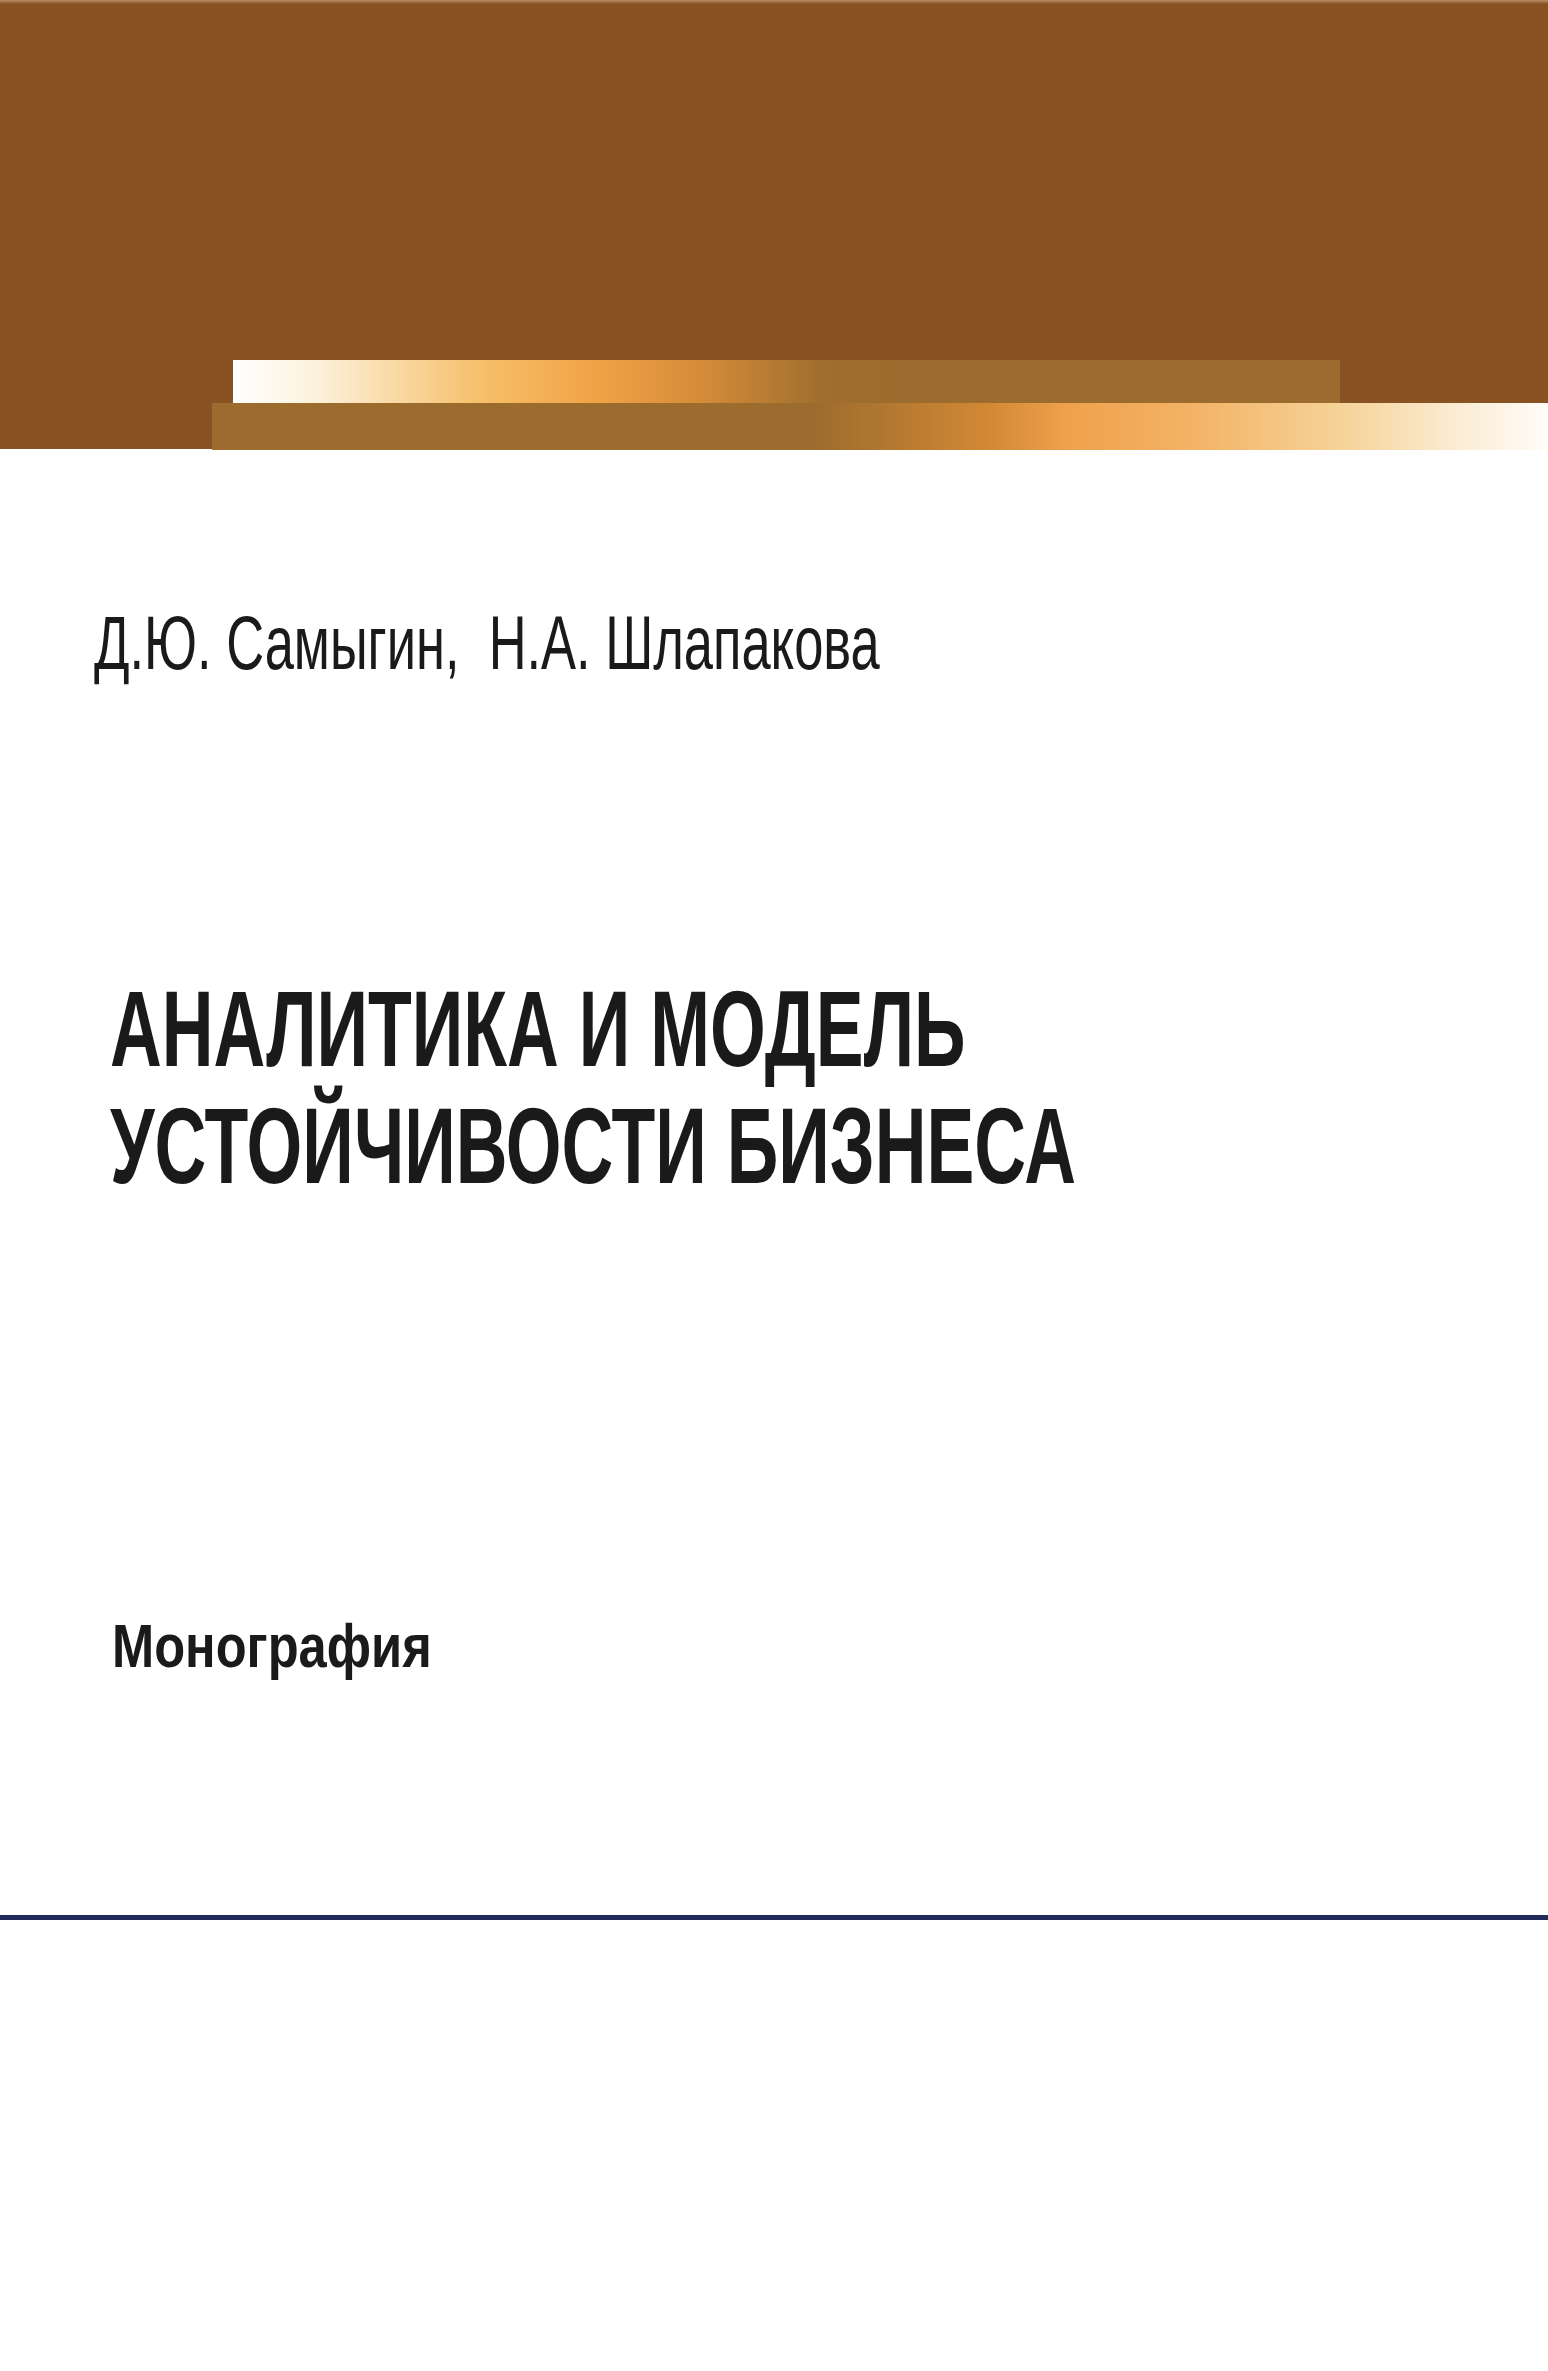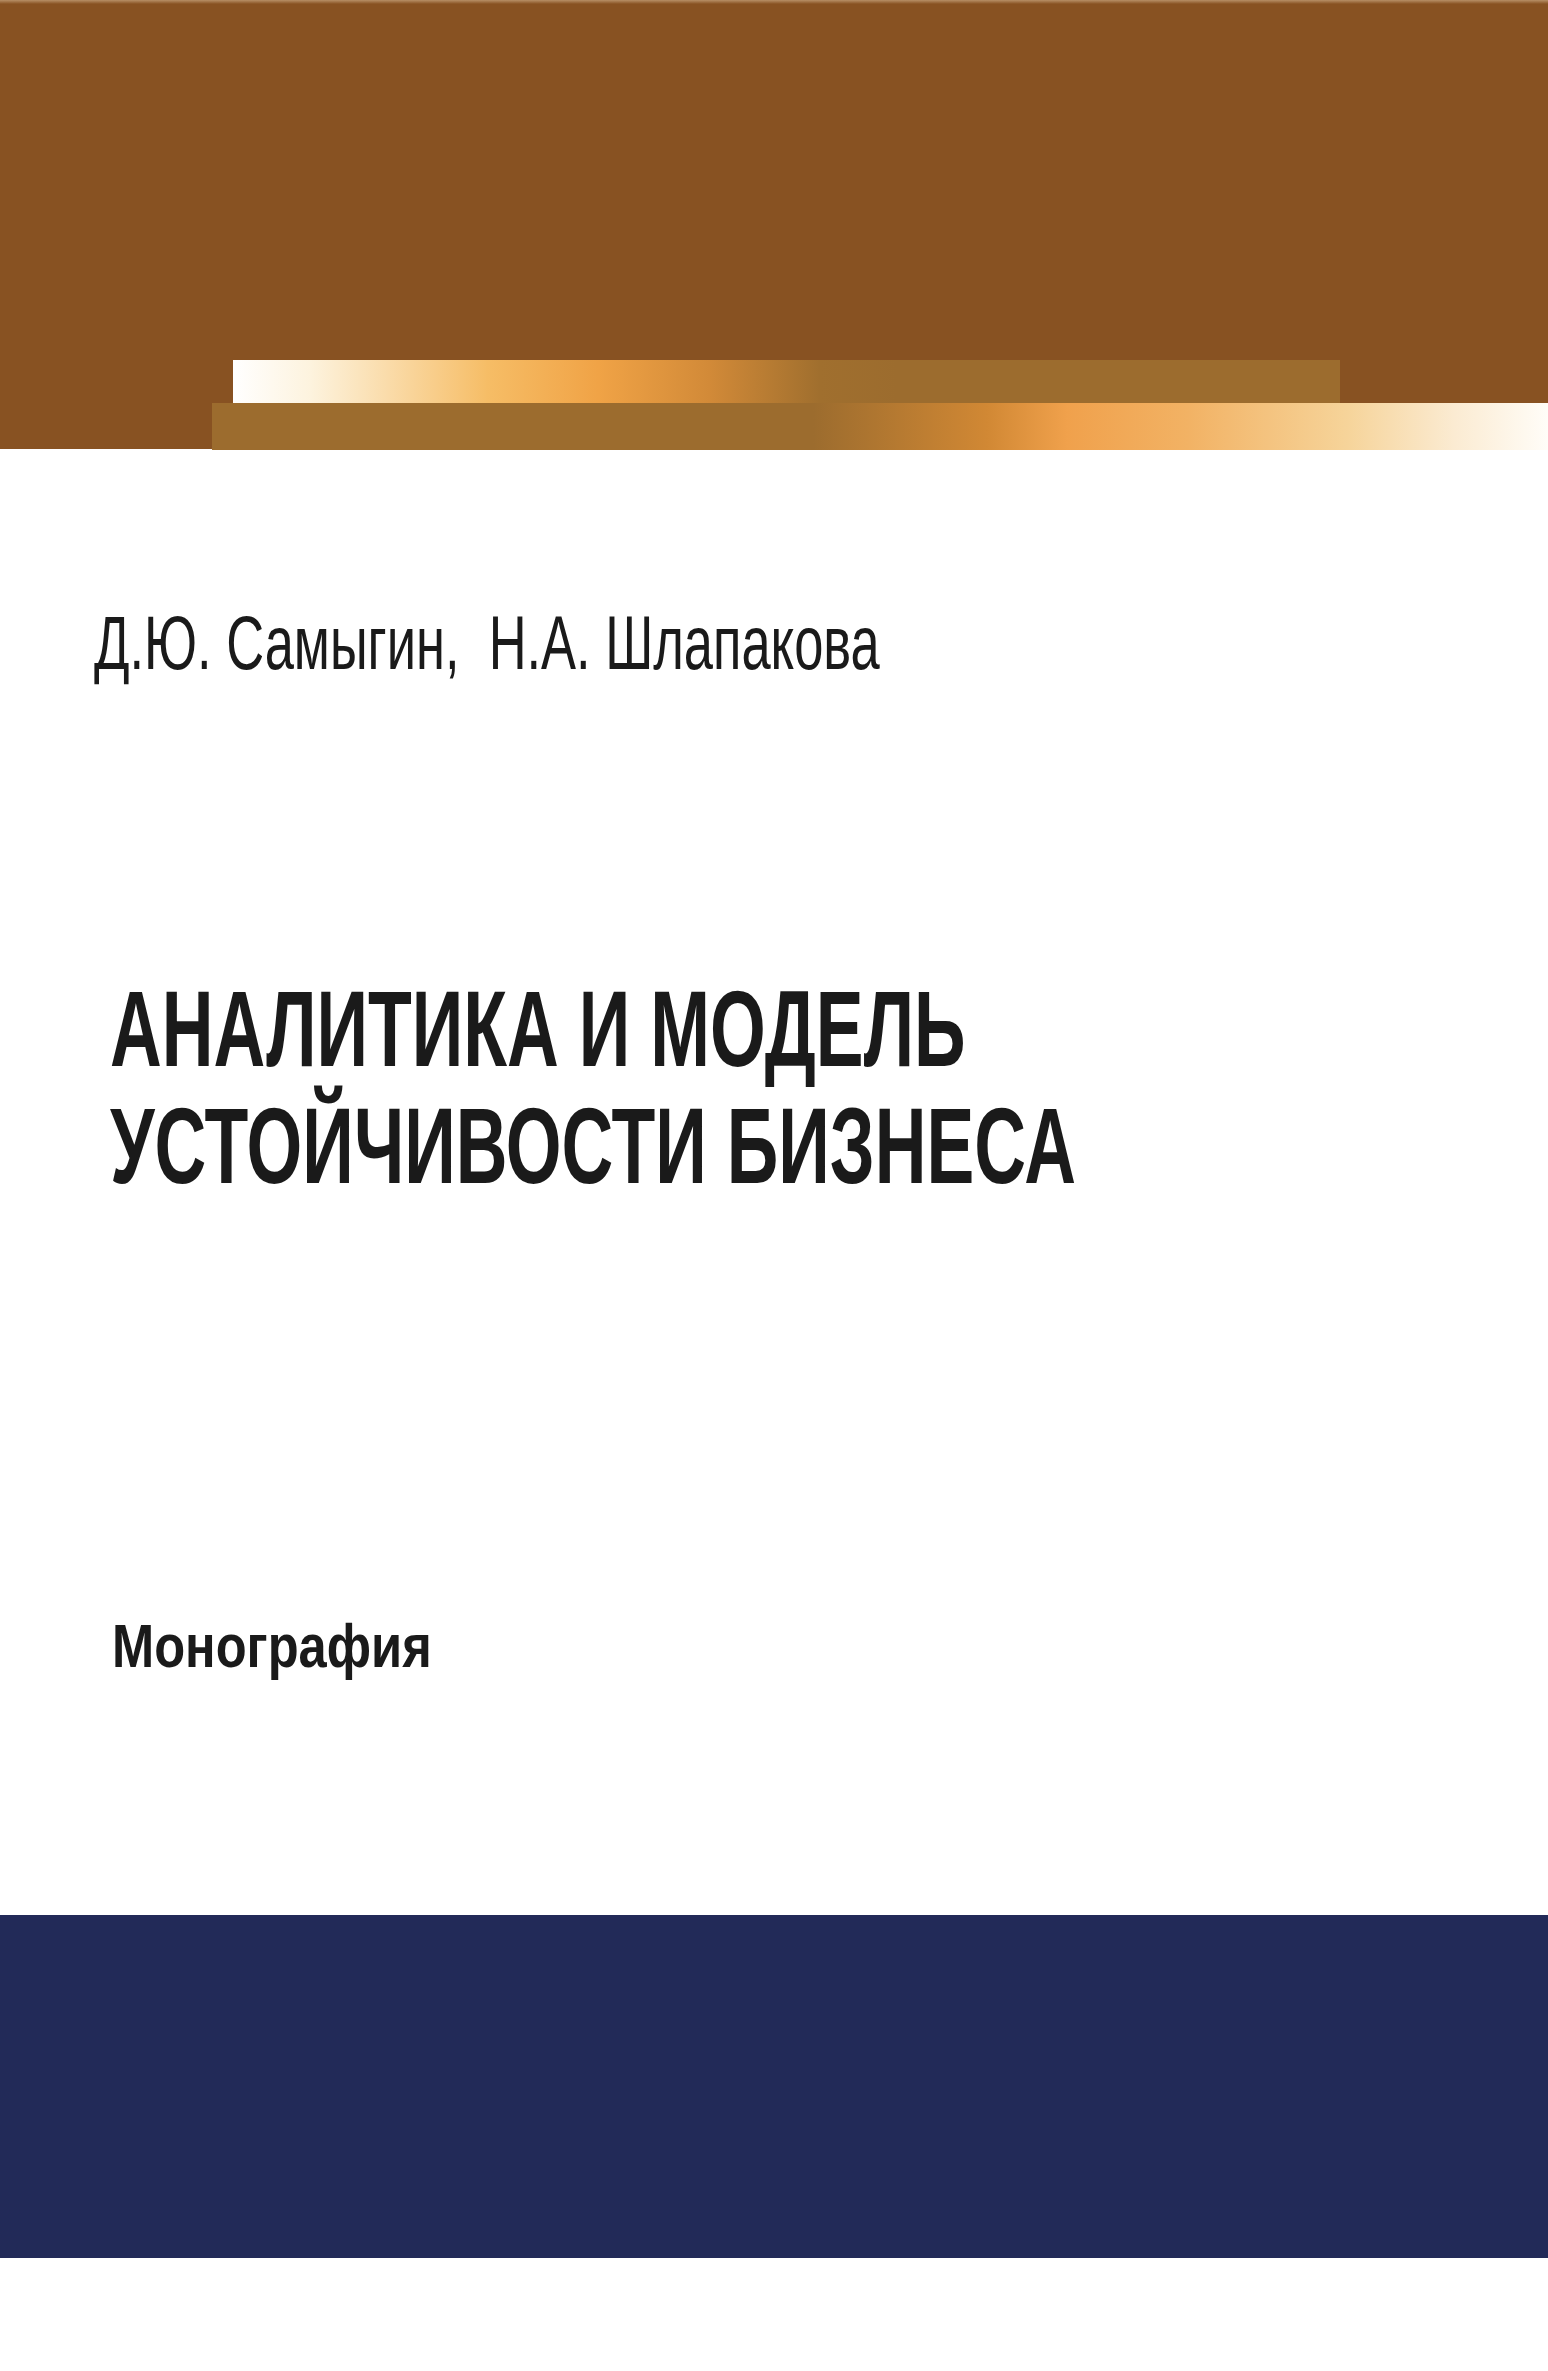--- a/index.html
+++ b/index.html
@@ -10,21 +10,21 @@
     --navy:#222a58;
     --green:#95c966;
     --ink:#1a1a1a;
     --paper:#ffffff;
   }
   *{margin:0;padding:0;box-sizing:border-box;}
   html,body{background:#ffffff;}
   body{font-family:"Liberation Sans","DejaVu Sans",sans-serif;}
   .cover{
     position:relative;
-    width:1549px;height:2258px;
+    width:1549px;height:1920px;
     background:var(--paper);
     overflow:hidden;
   }
   
   .header-band{
     position:absolute;left:0;top:0;width:1549px;height:449px;
     background:var(--brown-bg);
   }
   .header-band .top-edge{
     position:absolute;left:0;top:0;width:100%;height:3.8px;

